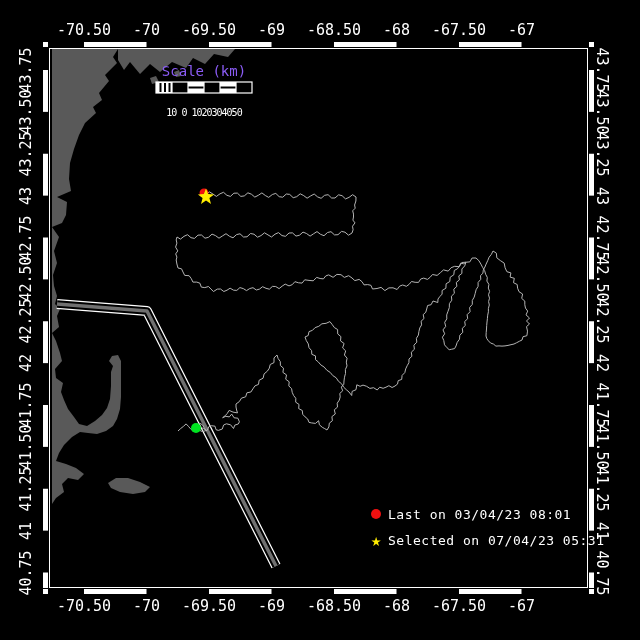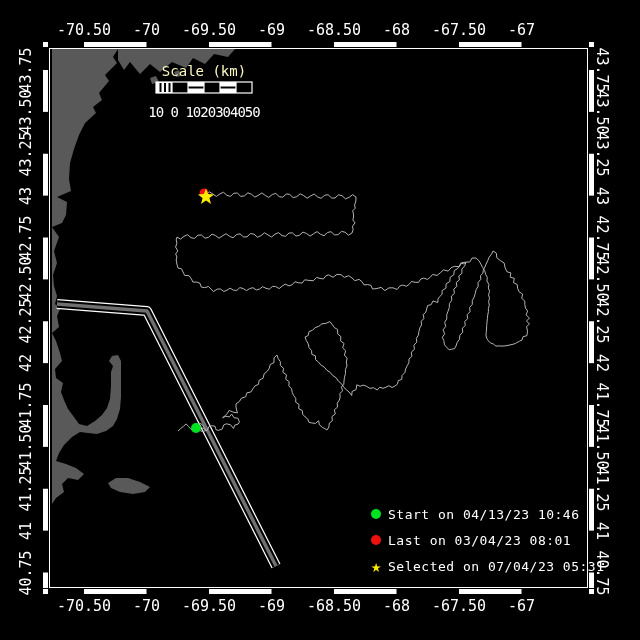--- a/index.html
+++ b/index.html
@@ -4,23 +4,23 @@
 <style>
   html,body{margin:0;padding:0;background:#000;width:640px;height:640px;overflow:hidden;}
   #stage{position:relative;width:640px;height:640px;background:#000;
          font-family:"DejaVu Sans Mono",monospace;}
   #map-svg{position:absolute;left:0;top:0;}
   .axis-label{position:absolute;color:#fff;font-size:15px;white-space:nowrap;
               transform:translate(-50%,-50%);}
   .axis-label.rot-left{transform:translate(-50%,-50%) rotate(-90deg);}
   .axis-label.rot-right{transform:translate(-50%,-50%) rotate(90deg);}
   .scale-title{position:absolute;left:204px;top:71px;transform:translate(-50%,-50%);
-               color:#fef9c3;font-size:14px;white-space:nowrap;}
+               color:#8b5cf6;font-size:14px;white-space:nowrap;}
   .scale-ticks{position:absolute;left:204px;top:112px;transform:translate(-50%,-50%);
-               color:#fff;font-size:14px;letter-spacing:-1px;white-space:nowrap;text-align:center;}
+               color:#fff;font-size:10px;letter-spacing:-1px;white-space:nowrap;text-align:center;}
   .legend{position:absolute;left:364px;top:501px;}
   .legend-row{display:flex;align-items:center;height:26px;color:#fff;font-size:13px;}
   .legend-marker{width:24px;display:flex;justify-content:center;align-items:center;flex:0 0 24px;}
   .dot{width:10px;height:10px;border-radius:50%;display:inline-block;}
   .star-glyph{font-size:17px;line-height:10px;}
   .legend-label{white-space:nowrap;letter-spacing:0.5px;}
 </style>
 </head>
 <body>
 
@@ -113,26 +113,20 @@
         <rect x="589" y="42" width="5" height="5" fill="#fff"></rect>
         <rect x="43" y="589" width="5" height="5" fill="#fff"></rect>
         <rect x="589" y="589" width="5" height="5" fill="#fff"></rect>
       </g>
     </svg>
   <div class="scale-title">Scale (km)</div>
   <div class="scale-ticks">10 0 1020304050</div>
   <div class="legend" id="legend">
       <div class="legend-row">
         <span class="legend-marker">
-          <span class="dot" style="background: rgb(0, 227, 33);"></span>
-        </span>
-        <span class="legend-label">Start on 04/13/23 10:46</span>
-      </div>
-      <div class="legend-row">
-        <span class="legend-marker">
           <span class="dot" style="background: rgb(240, 16, 16);"></span>
         </span>
         <span class="legend-label">Last on 03/04/23 08:01</span>
       </div>
       <div class="legend-row">
         <span class="legend-marker">
           <span class="star-glyph" style="color: rgb(255, 236, 0);">★</span>
         </span>
         <span class="legend-label">Selected on 07/04/23 05:31</span>
       </div>

